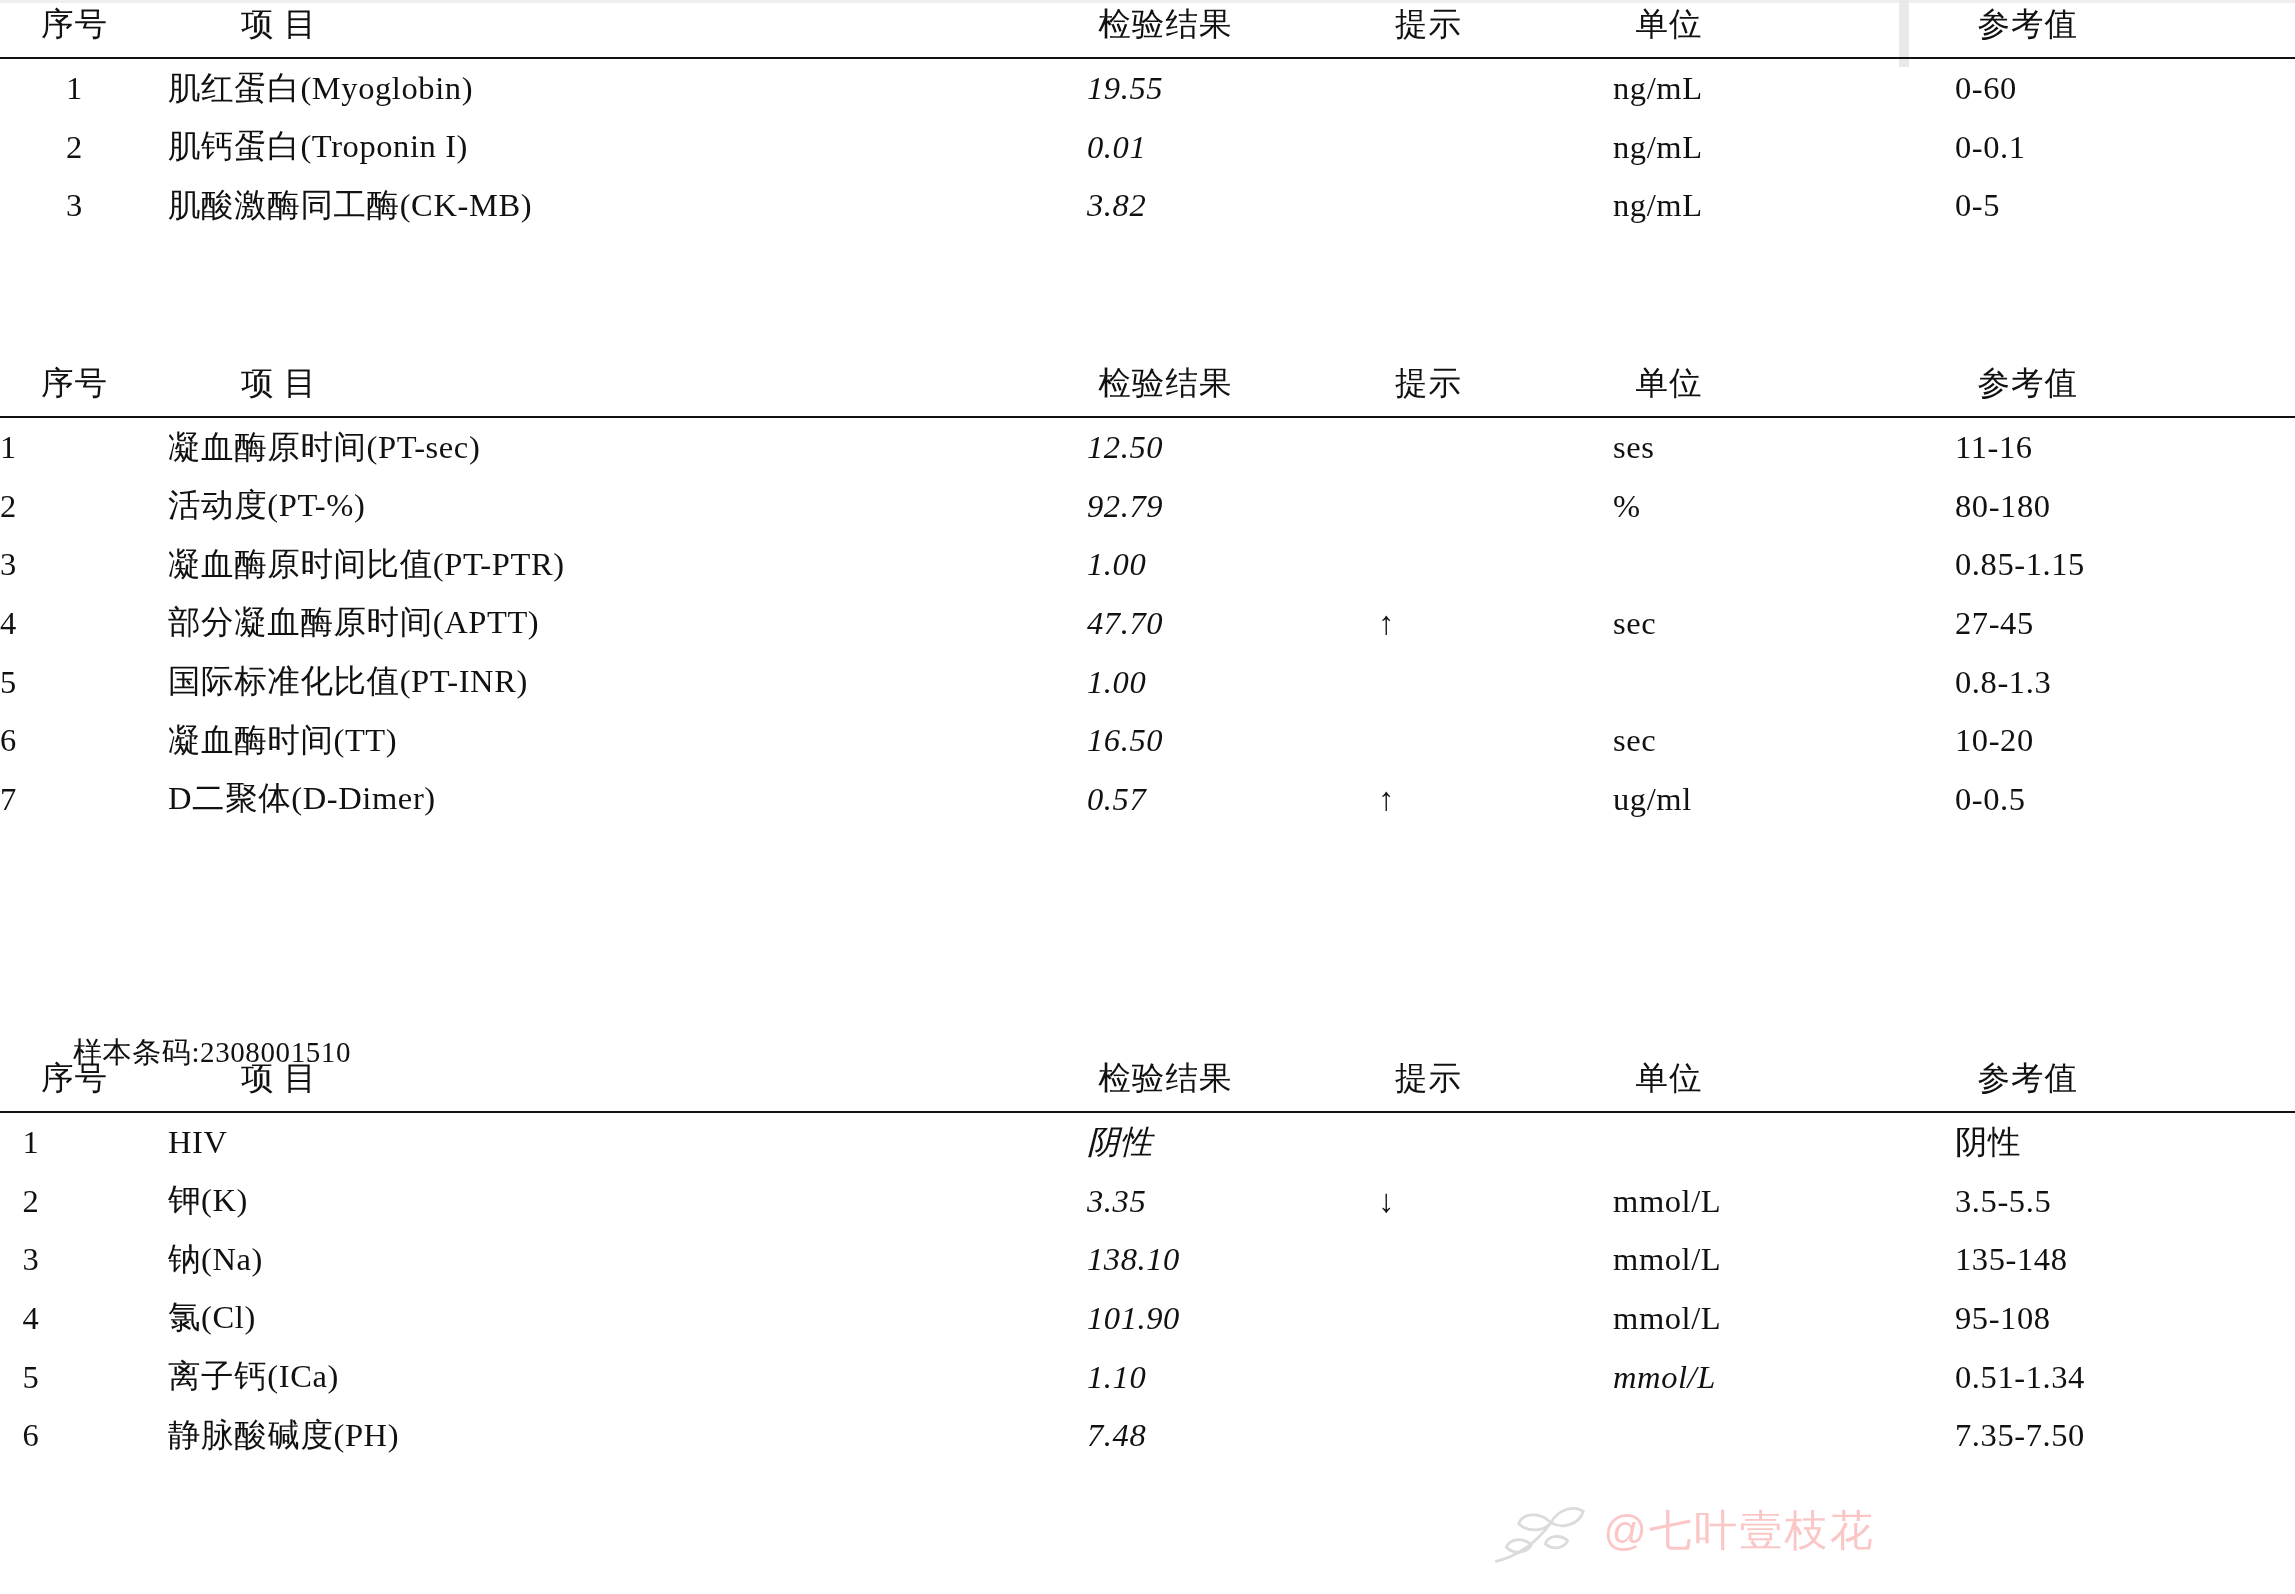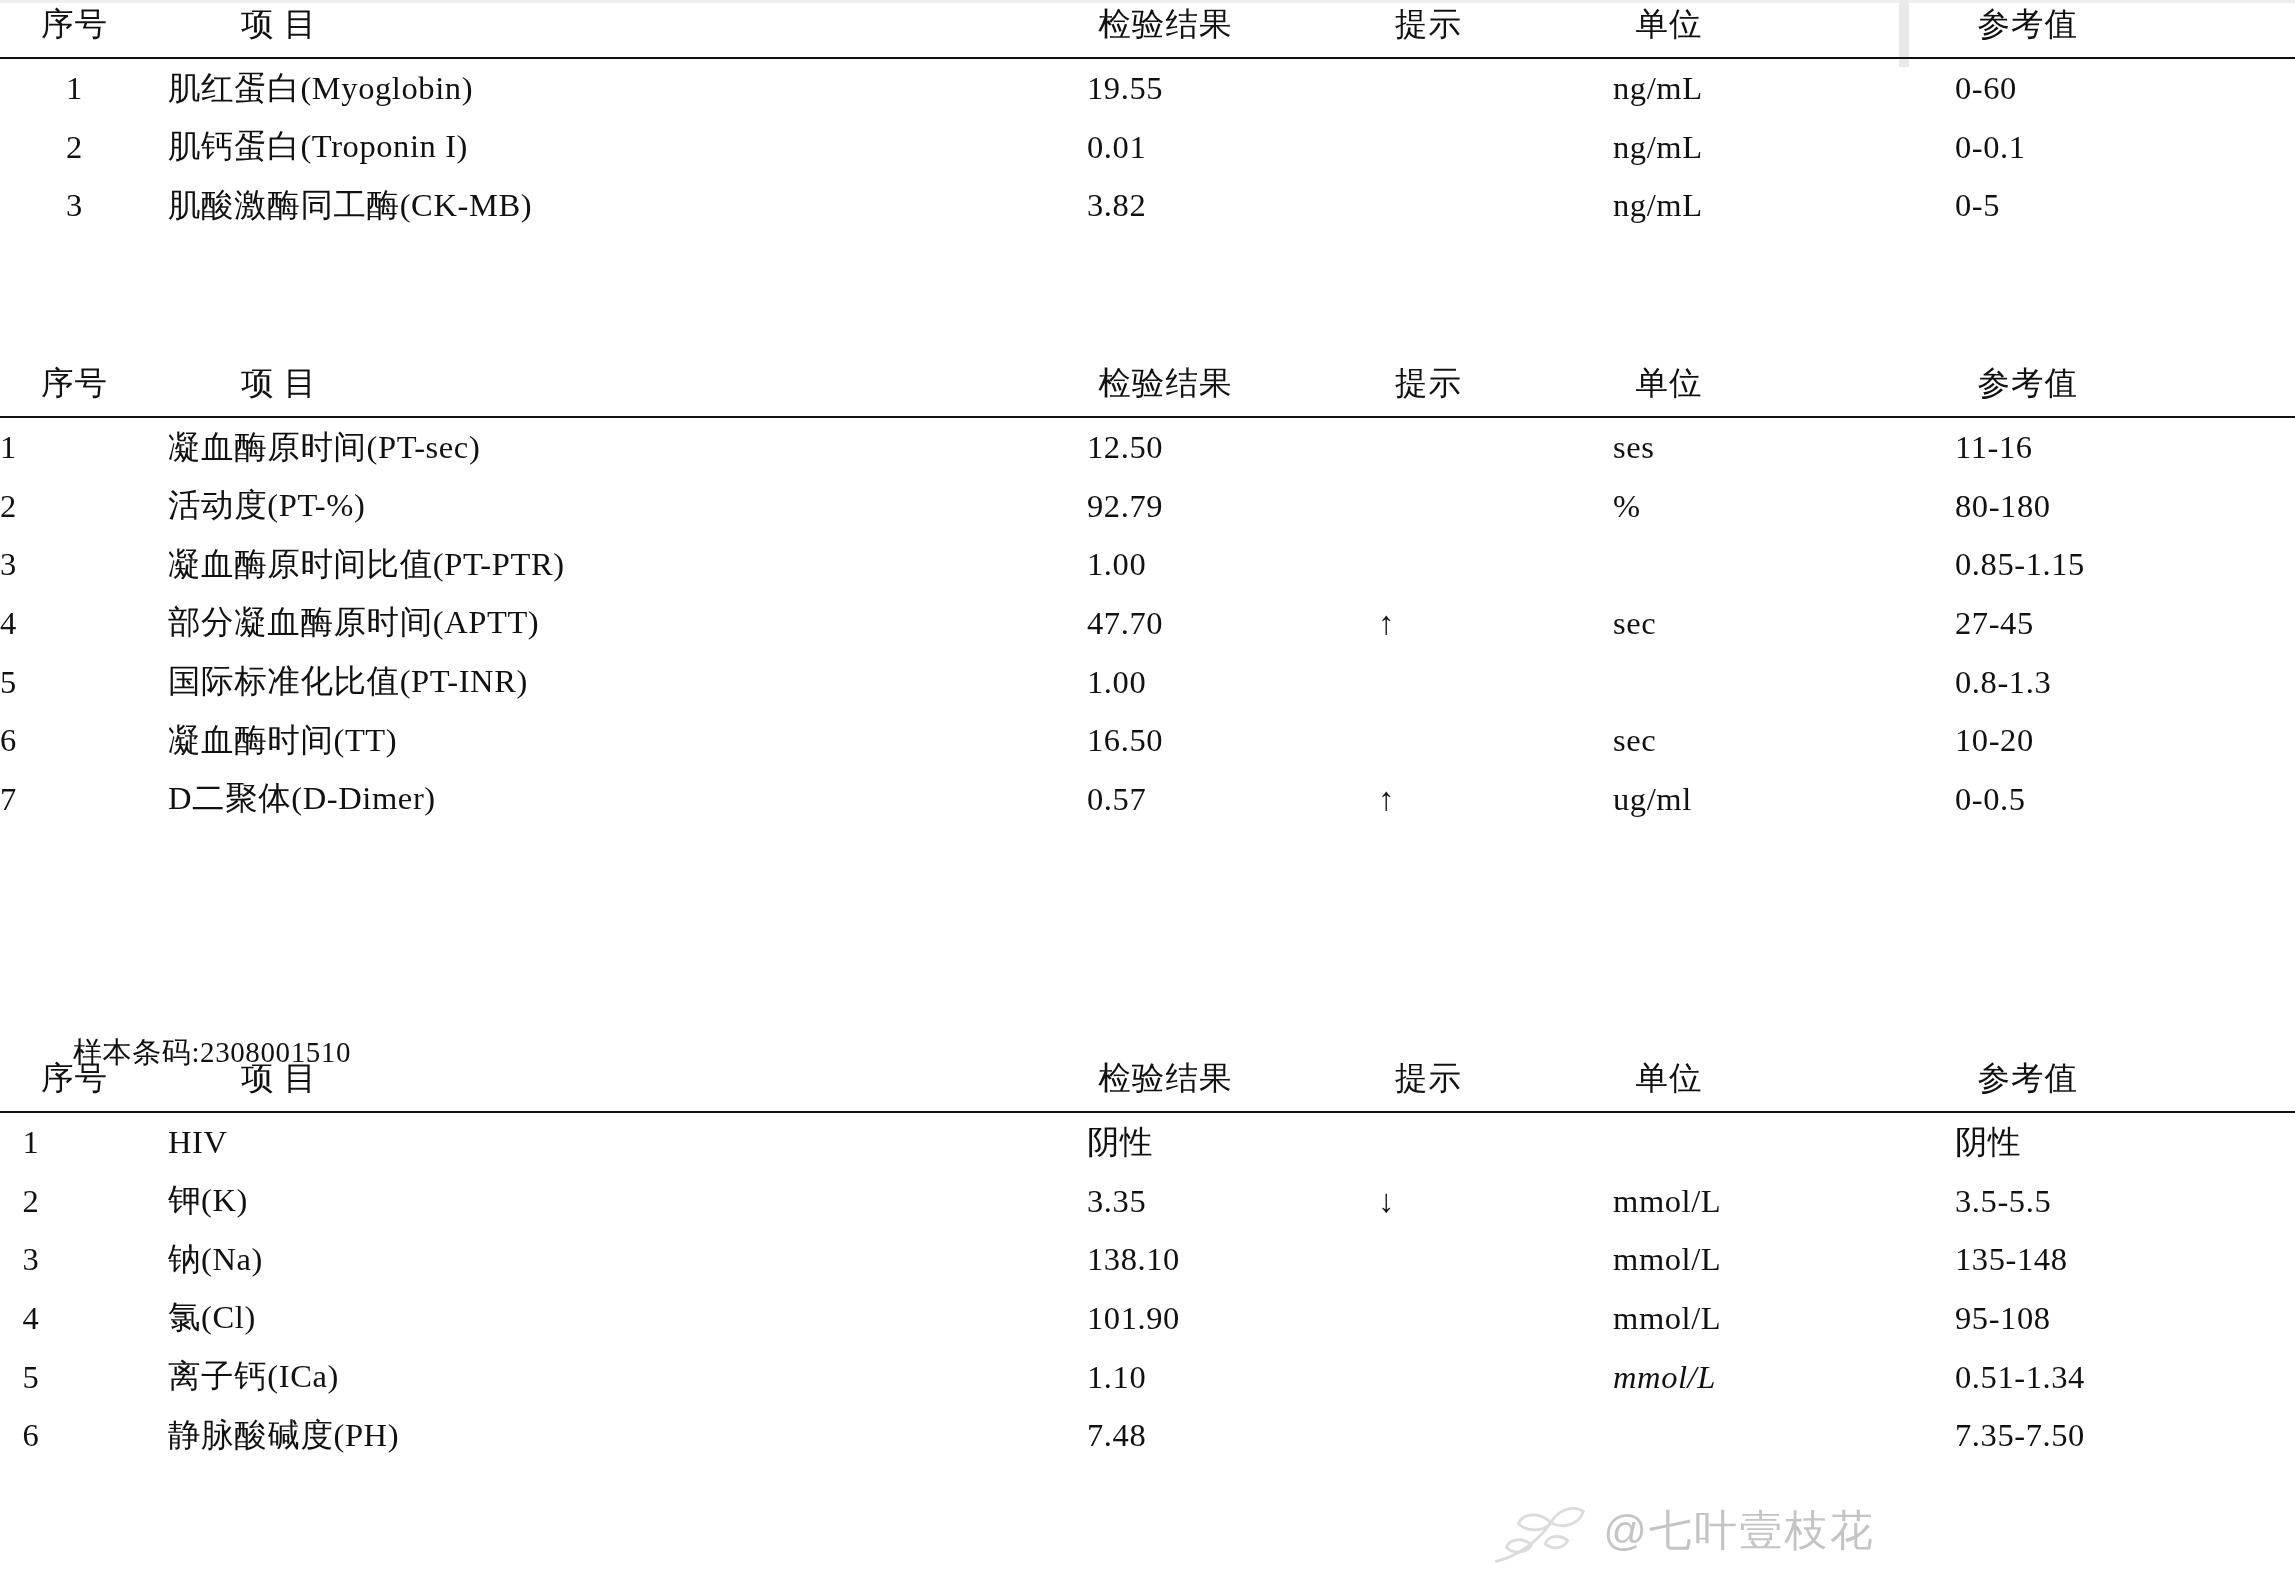--- a/index.html
+++ b/index.html
@@ -58,21 +58,21 @@
   }
   .th-no     { padding-left: 41px !important; }
   .th-item   { padding-left: 73px !important; }
   .th-result { padding-left: 11.2px !important; }
   .th-flag   { padding-left: 17px !important; }
   .th-unit   { padding-left: 22.4px !important; }
   .th-ref    { padding-left: 22.4px !important; }
 
   td.no     { padding-left: 66px; }
   td.item   { padding-left: 73px; }
-  td.result { padding-left: 11.2px; text-align: left; }
+  td.result { padding-left: 11.2px; text-align: left; font-style: italic; }
   td.flag   { padding-left: 39px; font-size: 30px; }
   td.unit   { padding-left: 22.4px; }
   td.ref    { padding-left: 22.4px; }
 
   .rule {
     border: 0;
     border-top: 2.8px solid #111;
     margin: 0;
     width: 100%;
   }
@@ -107,21 +107,21 @@
     right: 34px;
     bottom: 22.4px;
     display: flex;
     align-items: center;
     gap: 13.5px;
     opacity: 0.30;
     pointer-events: none;
   }
   .watermark .wm-text {
     font-size: 43px;
-    color: #404040;
+    color: #ef4444;
     letter-spacing: 2.2px;
     font-family: "Liberation Sans", sans-serif;
   }
   .watermark svg { display: block; }
 
   
   .edge-top {
     position: absolute;
     left: 0; top: 0;
     width: 2295px; height: 3.4px;

